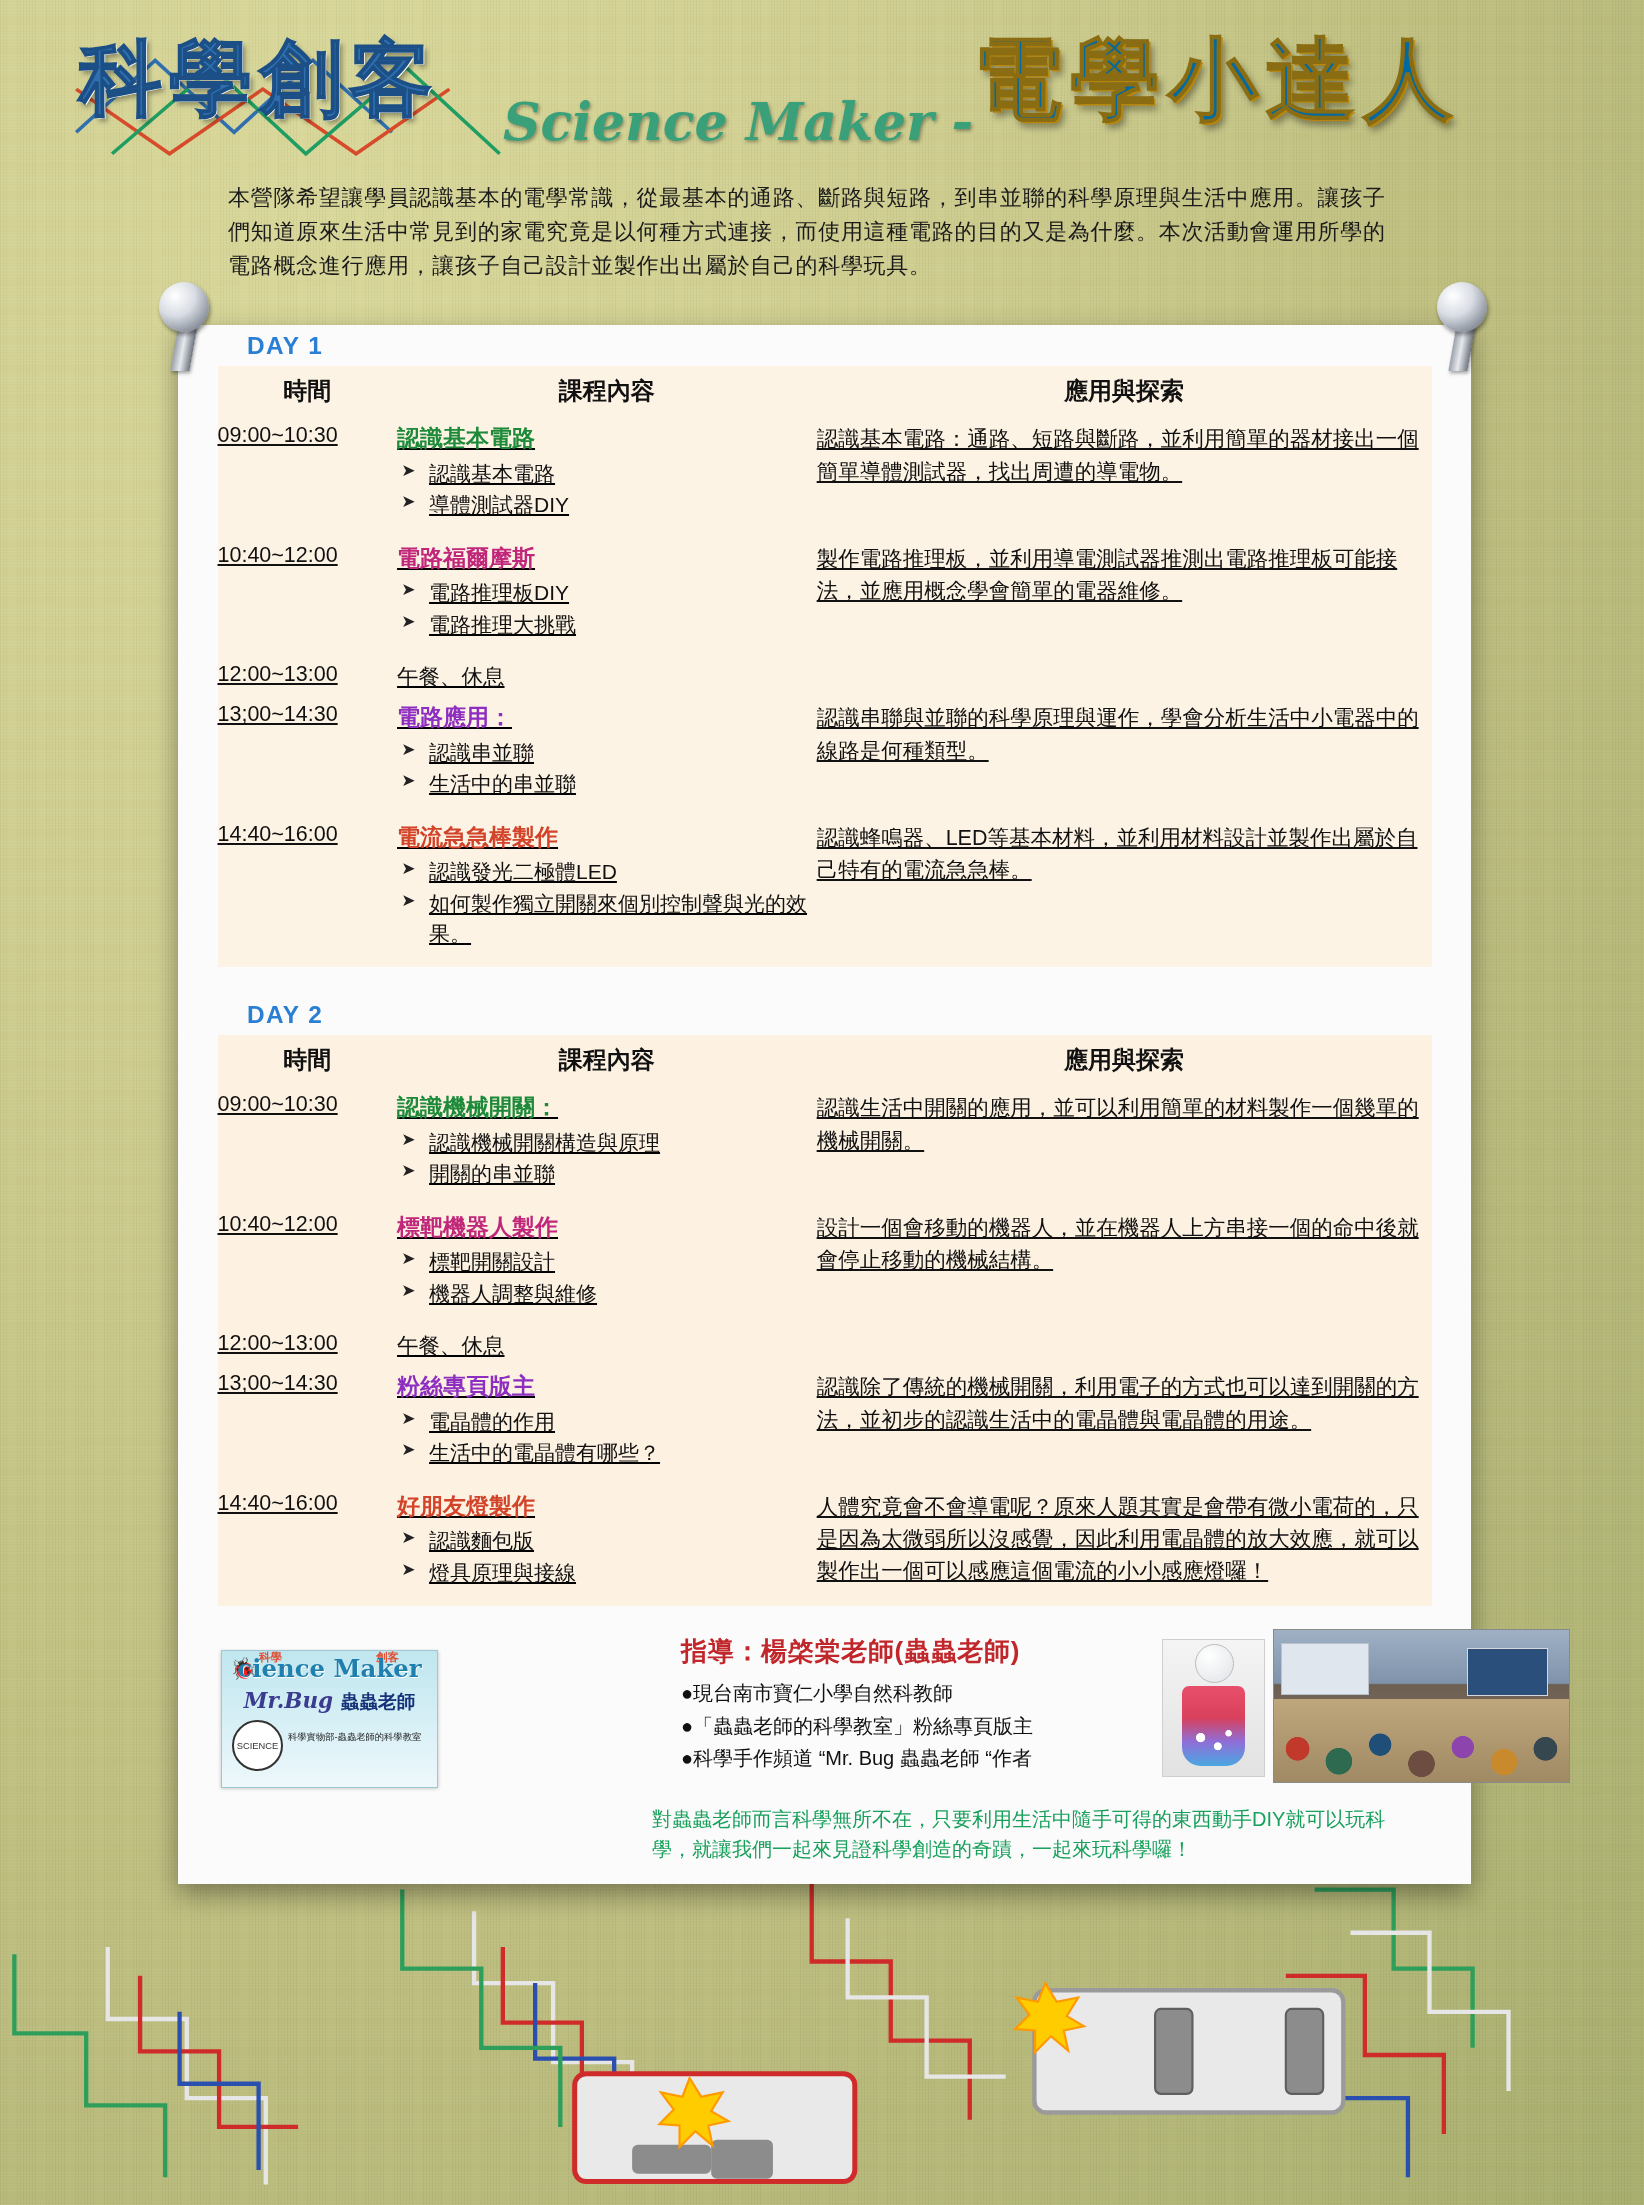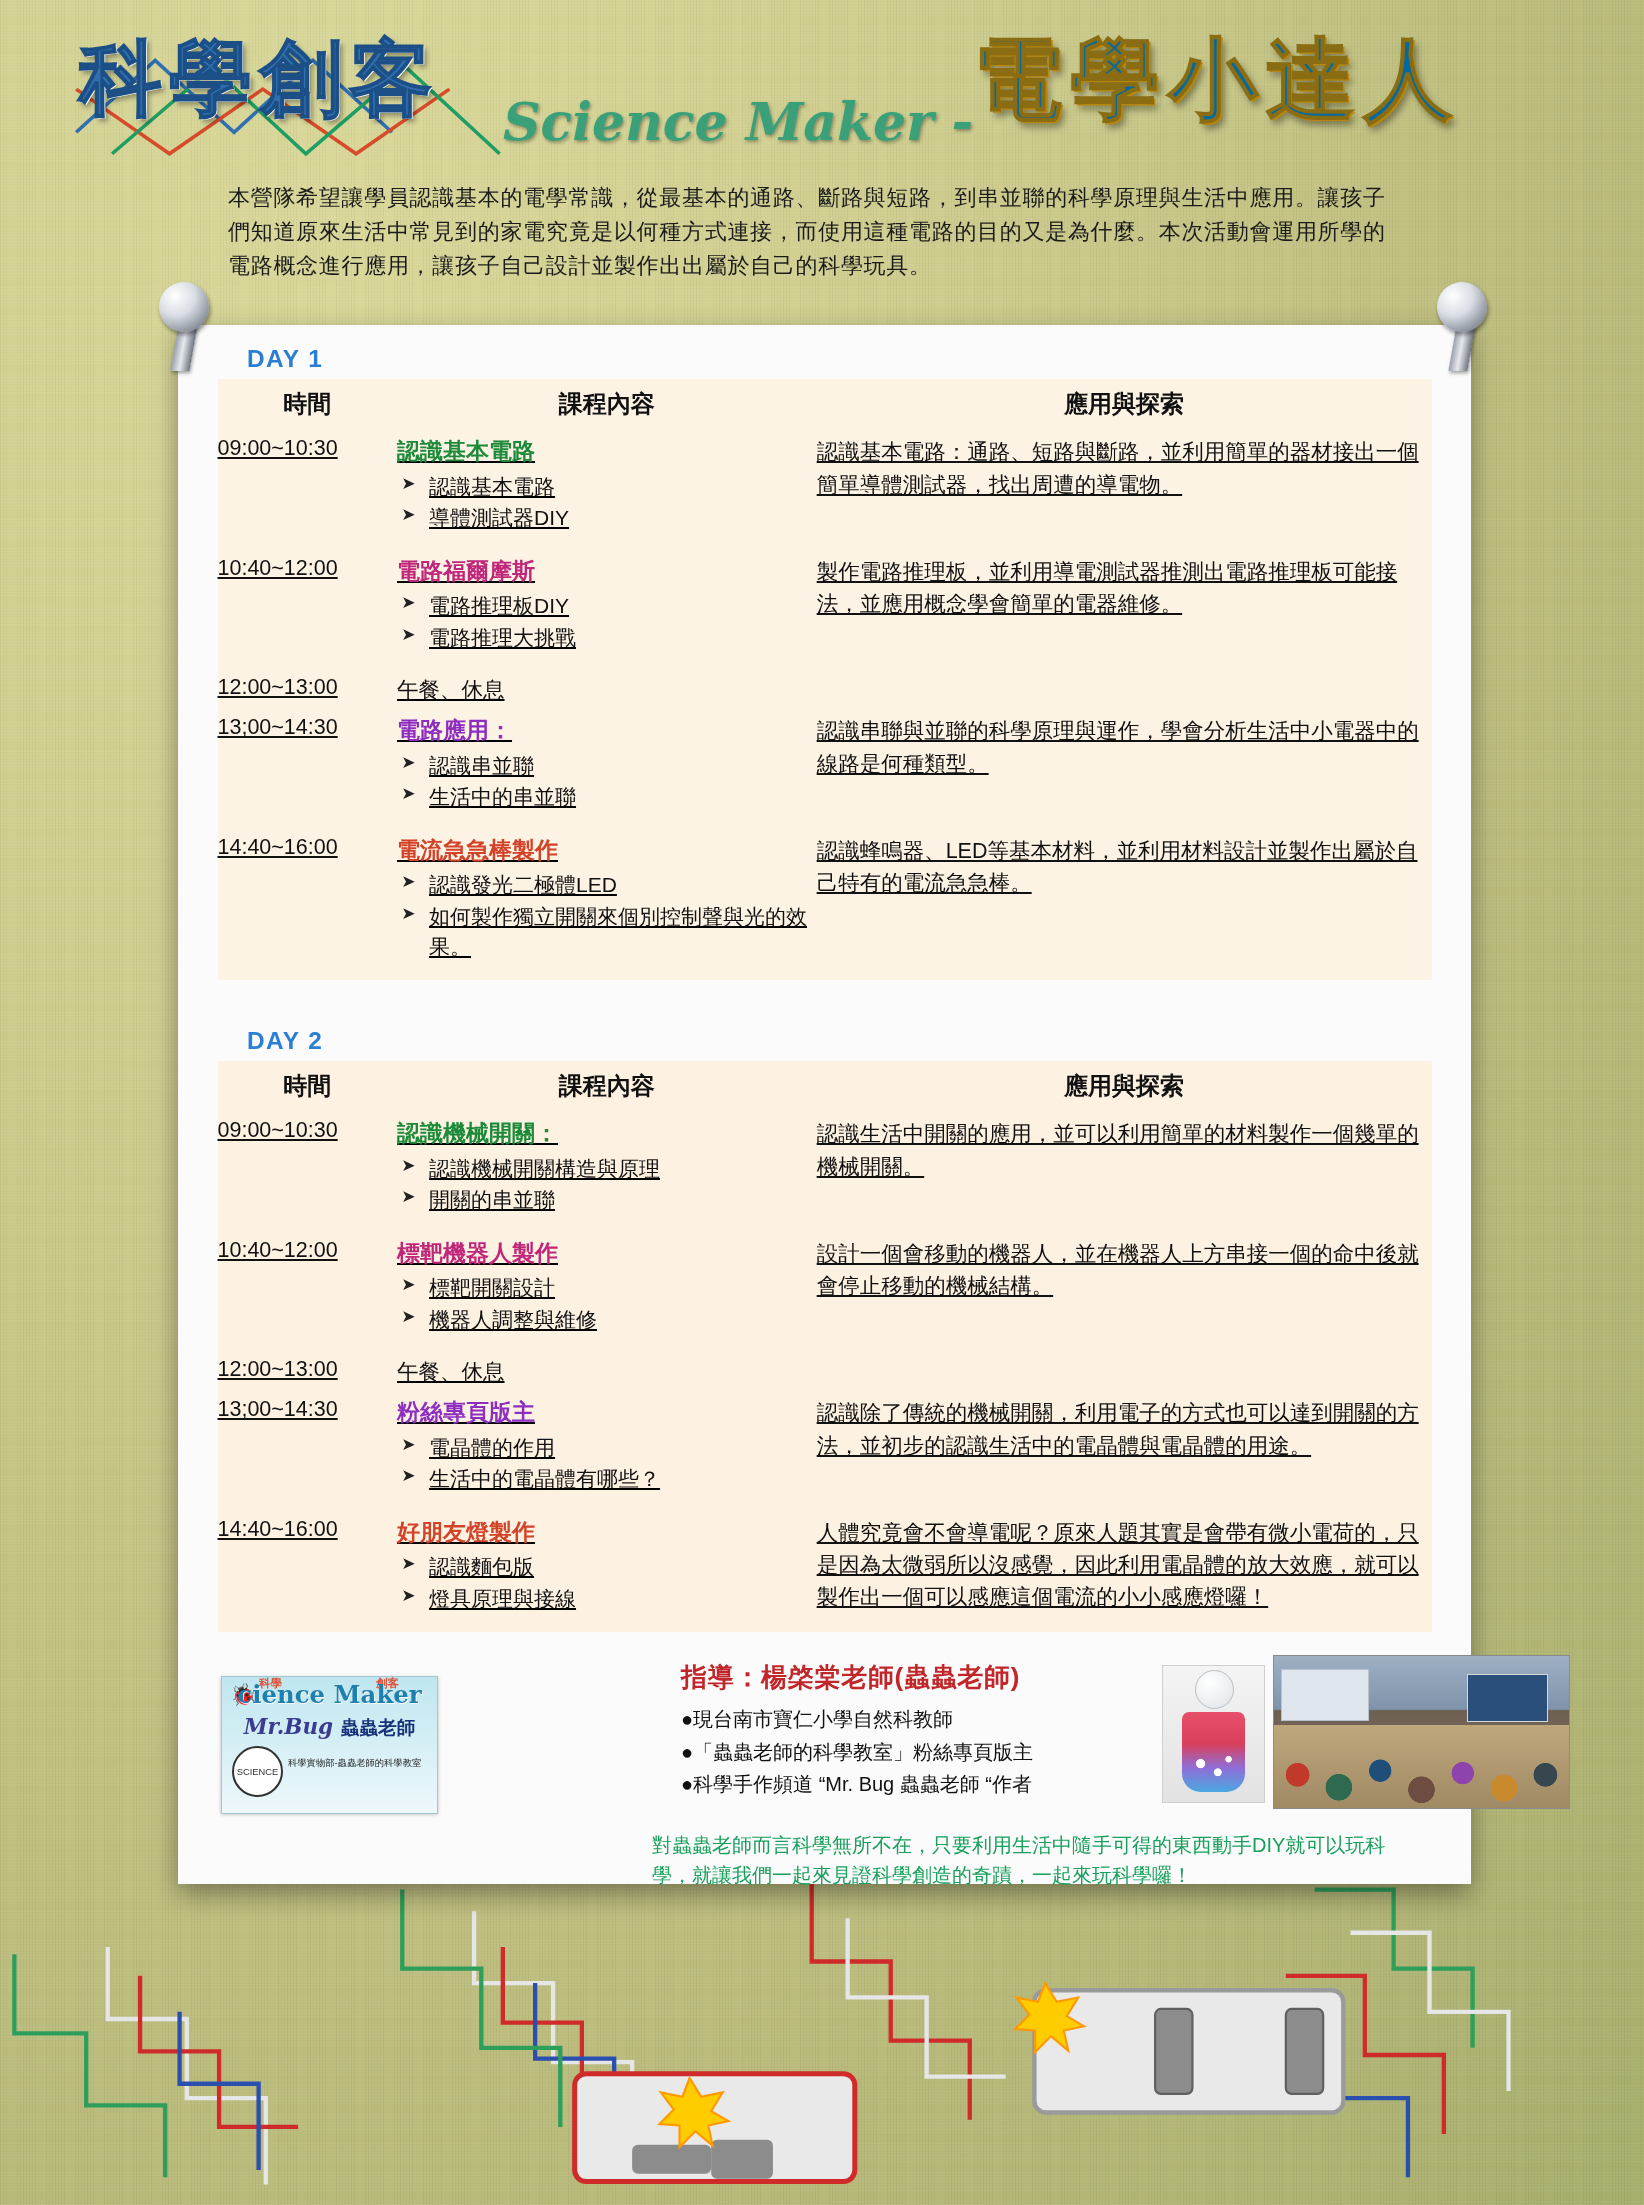--- a/index.html
+++ b/index.html
@@ -65,21 +65,21 @@
   .clip .stem{
     position:absolute;left:16px;top:37px;width:18.7px;height:52px;
     background:linear-gradient(90deg,#9aa0aa,#e6e9ee 45%,#6e747e);
     transform:skewX(-10deg);box-shadow:1.4px 2.2px 3.6px rgba(0,0,0,.35);
   }
   #clip-left{left:159px;top:282px;}
   #clip-right{left:1437px;top:282px;}
 
   
   .day-label{
-    font-size:24.4px;font-weight:bold;color:#2a7fd4;letter-spacing:1.4px;padding:7.2px 0 5.7px 69px;margin-top:13px;
+    font-size:24.4px;font-weight:bold;color:#2a7fd4;letter-spacing:1.4px;padding:7.2px 0 5.7px 69px;
   }
   .tbl{width:1214px;margin:0 auto;border-collapse:collapse;background:#fdf3e4;}
   .tbl.day1{background:#fdf3e4;}
   .tbl.day2{background:#fdf2e2;}
   .tbl th{
     font-size:24px;font-weight:bold;color:#111;padding:7.2px 0 10px 0;background:transparent;
   }
   .tbl td{vertical-align:top;padding:4.3px 0 16px 0;text-decoration:underline;}
   .col-time{width:172px;padding-left:11.5px;font-size:21.5px;color:#111;}
   .col-topic{width:402px;padding-right:10px;}

